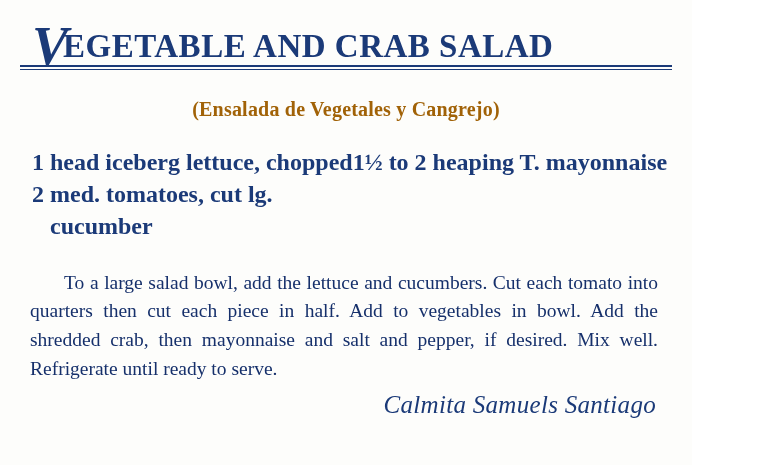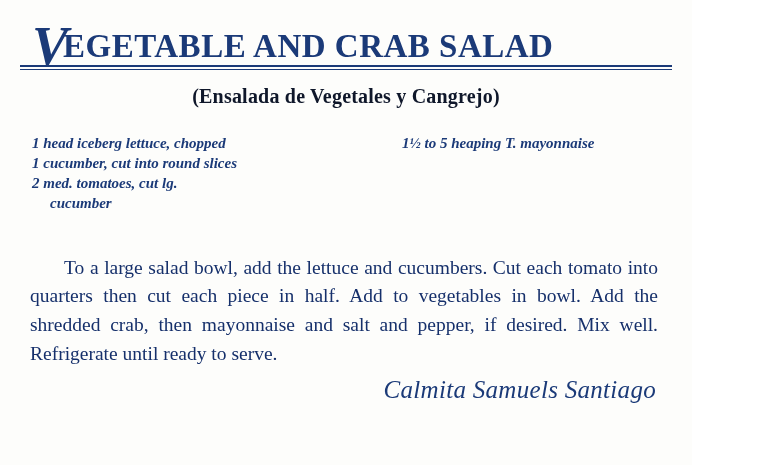--- a/index.html
+++ b/index.html
@@ -65,48 +65,47 @@
   }
   .title-rules .rule.r1 { top: 0px; height: 2px; }
   .title-rules .rule.r2 { top: 4px; height: 1px; }
 
   
   .subtitle {
     text-align: center;
     font-family: "Liberation Serif", serif;
     font-weight: bold;
     font-size: 20px;
-    color: #0f172a;
-    margin-top: 12px;
+    color: #a16207;
+    margin-top: 25px;
     letter-spacing: 0.2px;
   }
 
   
   .ingredients {
     display: flex;
     margin-top: 26px;
     padding-left: 14px;
     padding-right: 10px;
   }
   .ing-col {
     font-family: "Liberation Serif", serif;
-    font-style: italic;
     font-weight: bold;
-    font-size: 15px;
+    font-size: 24px;
     line-height: 1.33;
     color: #1b3a78;
   }
   .ing-col.left { width: 370px; }
   .ing-col.right { flex: 1; }
   .ing-line { white-space: nowrap; }
   .ing-line.indent { padding-left: 18px; }
 
   
   .method {
-    margin-top: 40px;
+    margin-top: 26px;
     padding-left: 12px;
     padding-right: 16px;
     font-family: "Liberation Serif", serif;
     font-size: 19.5px;
     line-height: 1.47;
     color: #16306b;
     text-align: justify;
     text-indent: 34px;
   }
 
@@ -135,26 +134,25 @@
       <div class="rule r1"></div>
       <div class="rule r2"></div>
     </div>
   </div>
 
   <div class="subtitle">(Ensalada de Vegetales y Cangrejo)</div>
 
   <div class="ingredients">
     <div class="ing-col left">
       <div class="ing-line">1 head iceberg lettuce, chopped</div>
-      <div class="ing-line">1 cucumber, cut into round slices</div>
       <div class="ing-line">2 med. tomatoes, cut lg.</div>
       <div class="ing-line indent">cucumber</div>
     </div>
     <div class="ing-col right">
-      <div class="ing-line">1½ to 5 heaping T. mayonnaise</div>
+      <div class="ing-line">1½ to 2 heaping T. mayonnaise</div>
     </div>
   </div>
 
   <div class="method">To a large salad bowl, add the lettuce and cucumbers. Cut each tomato into quarters then cut each piece in half. Add to vegetables in bowl. Add the shredded crab, then mayonnaise and salt and pepper, if desired. Mix well. Refrigerate until ready to serve.</div>
 
   <div class="attribution">Calmita Samuels Santiago</div>
 
 </div>
 
 </body></html>

